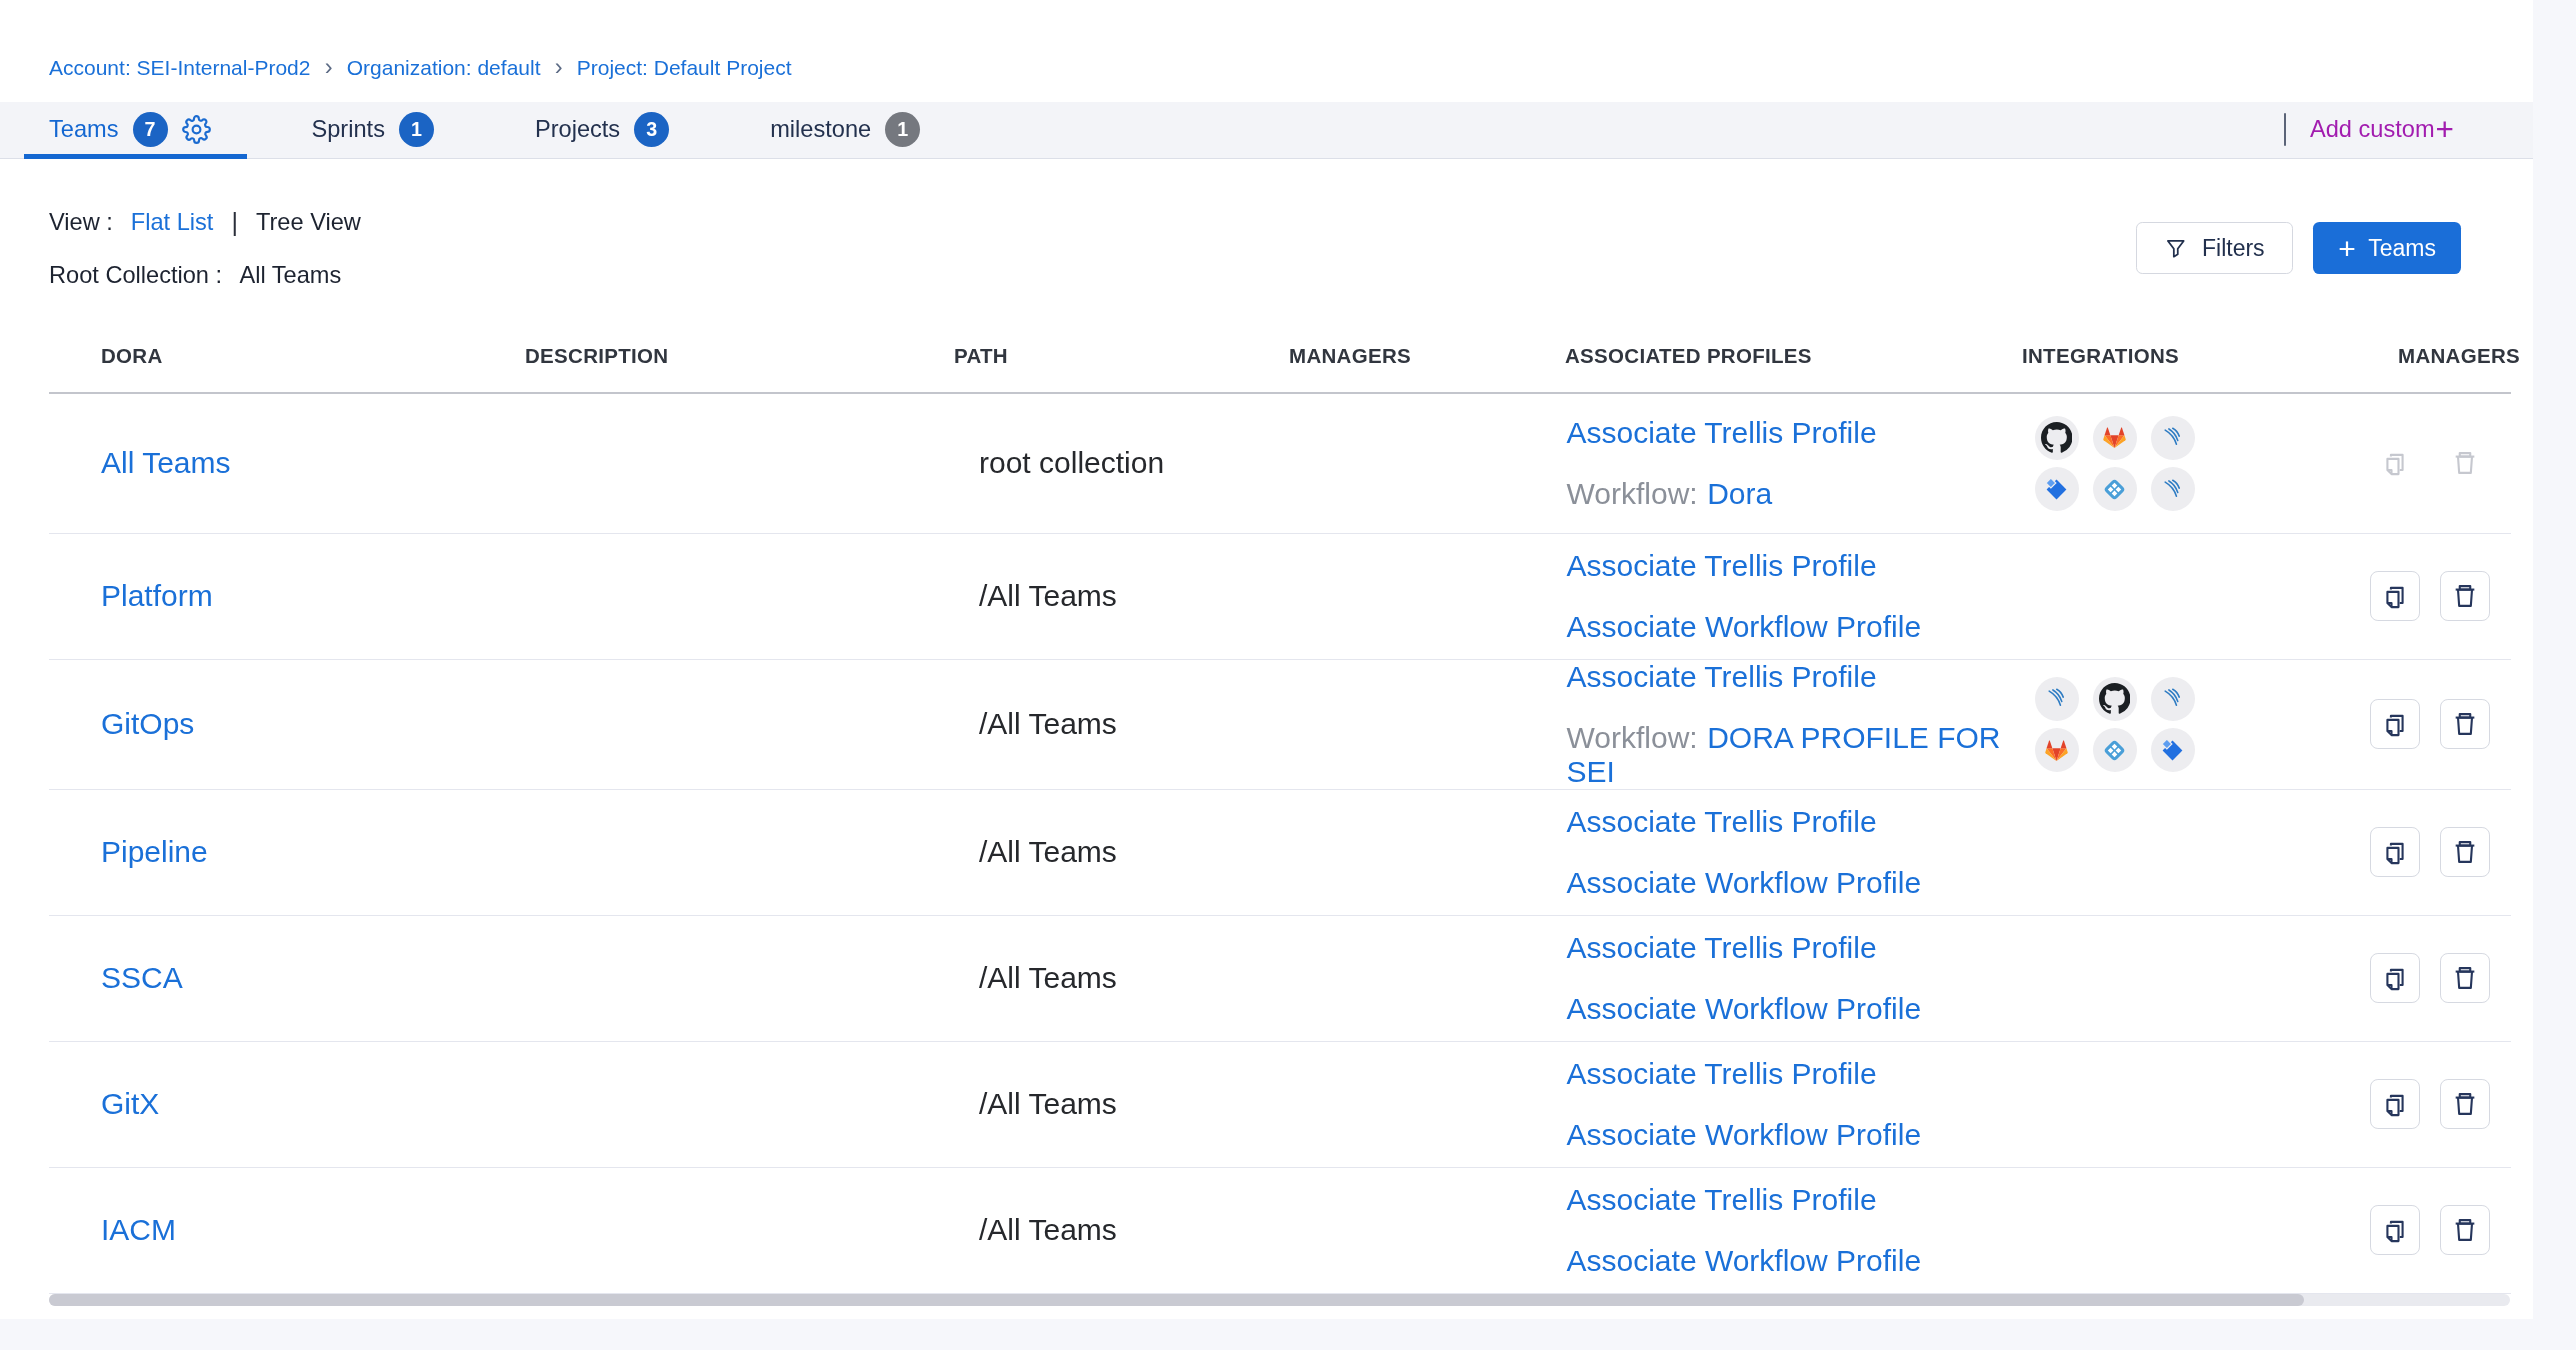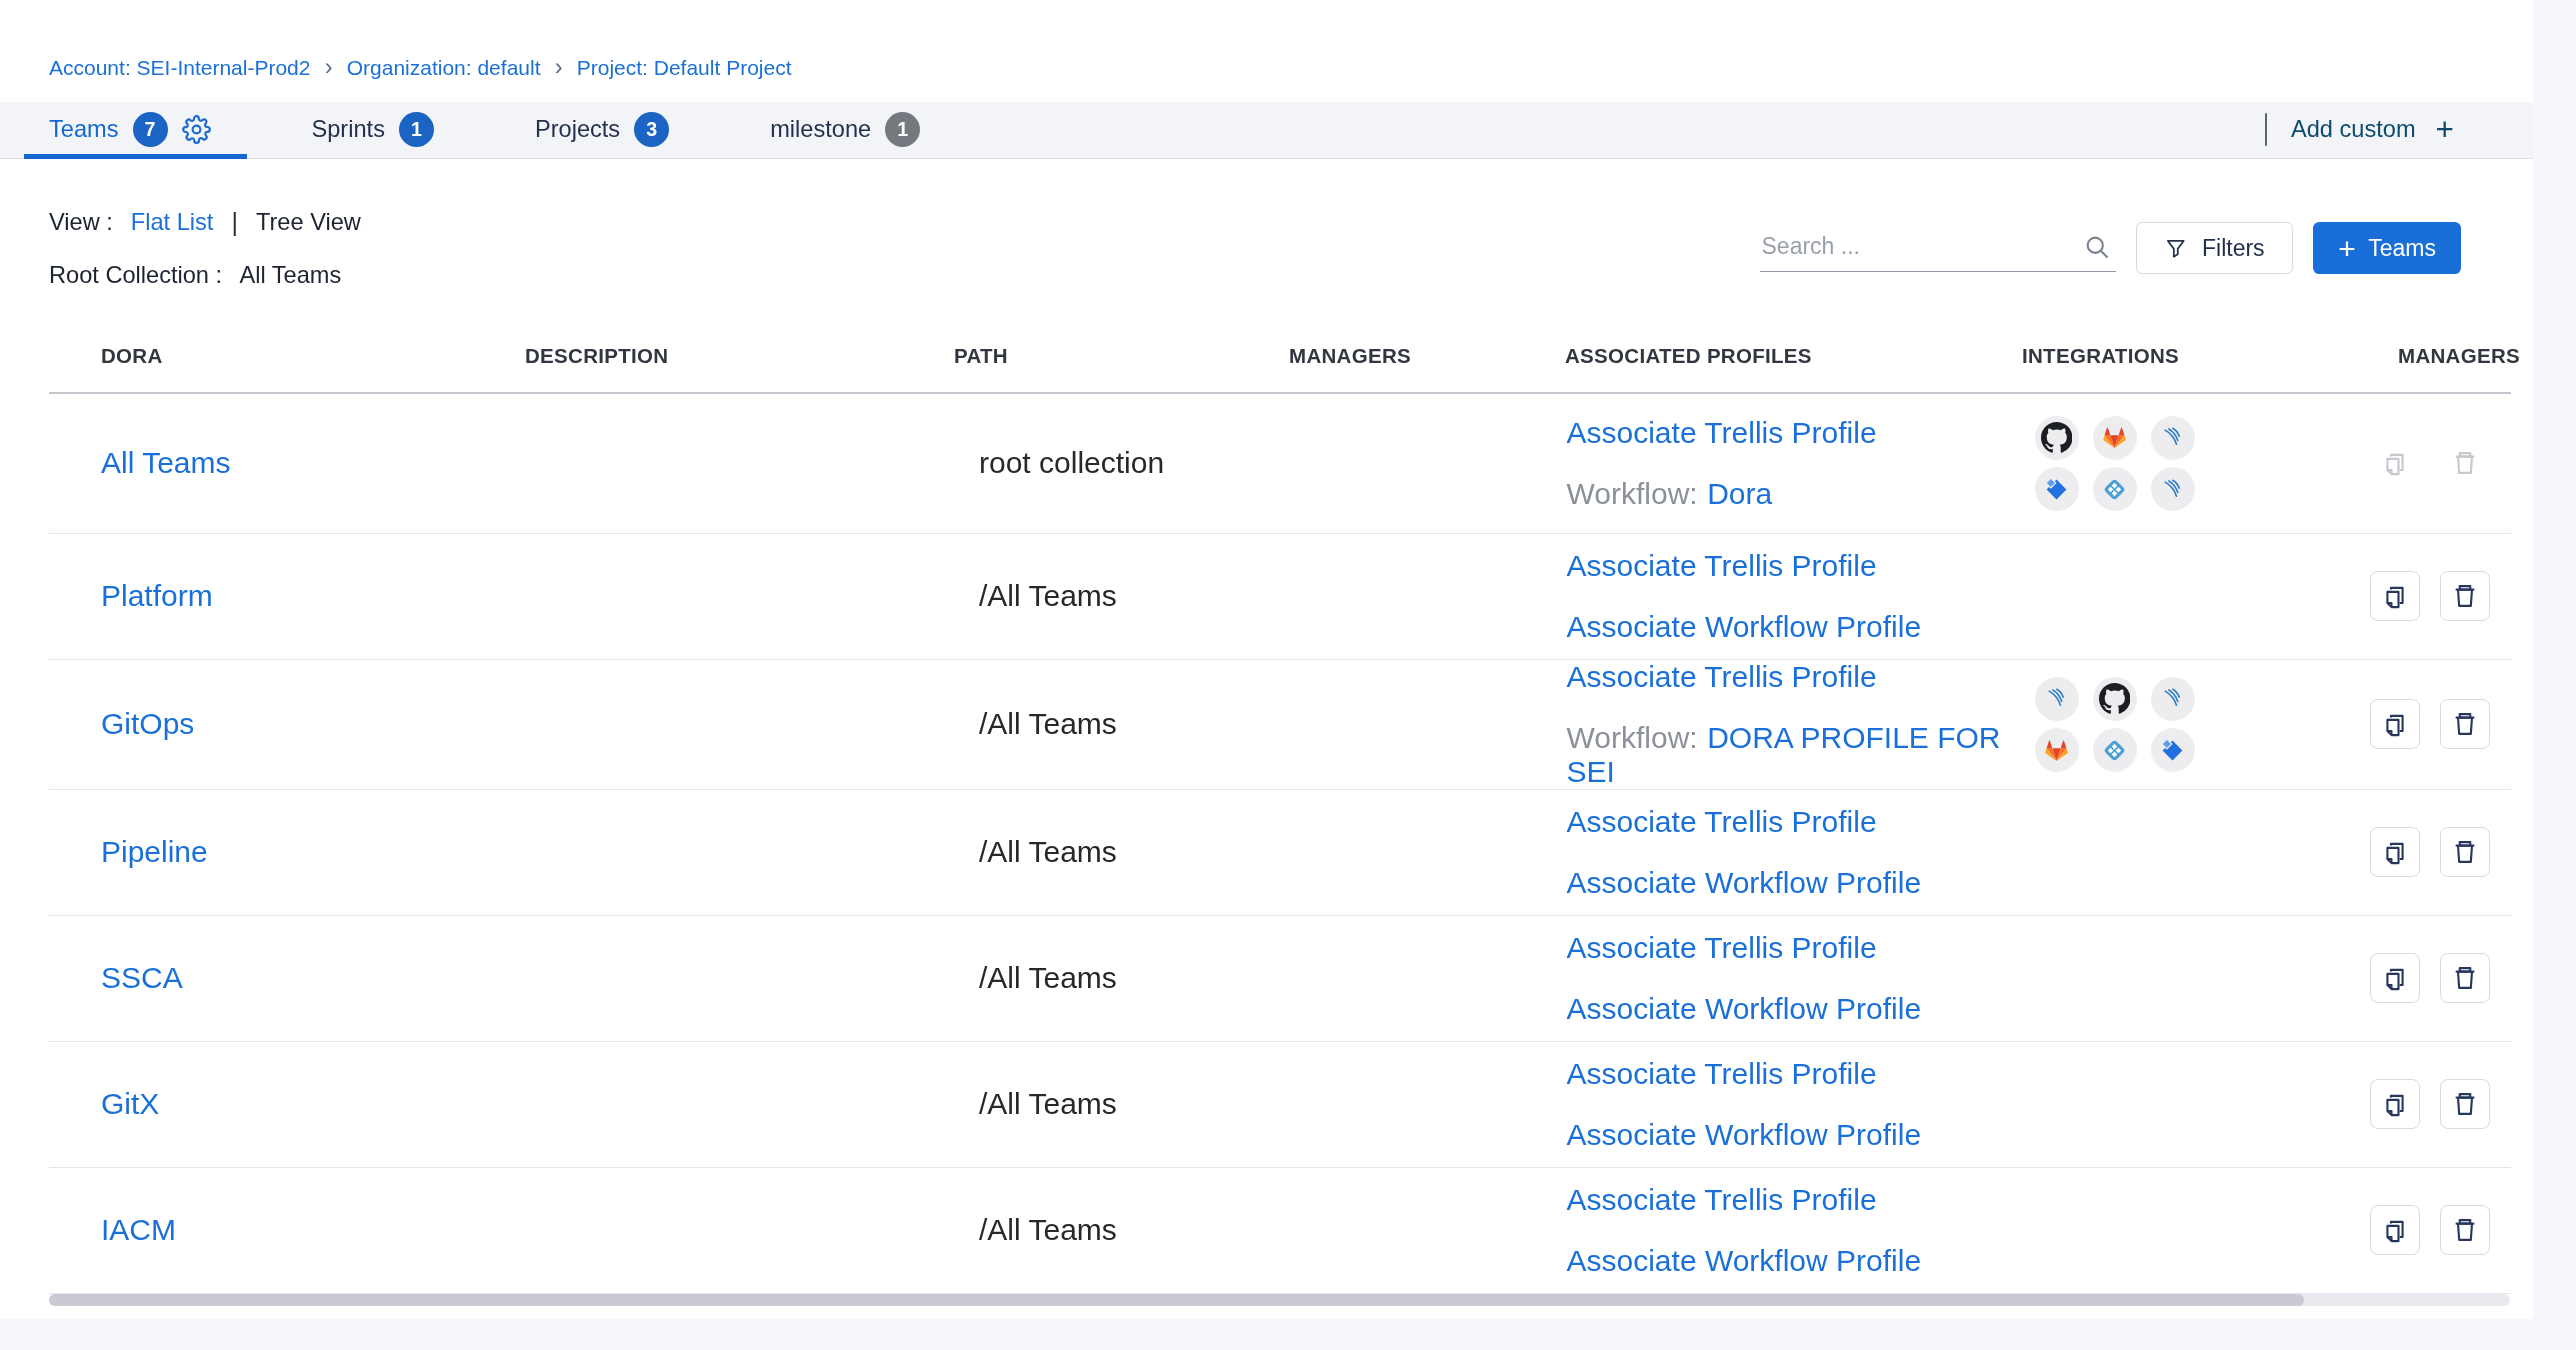--- a/index.html
+++ b/index.html
@@ -34,21 +34,21 @@
     width:35px; height:35px; border-radius:50%; color:#fff;
     display:flex; align-items:center; justify-content:center;
     font-size:19.7px; font-weight:600;
   }
   .tab-badge.blue { background:var(--badge-blue,#1b64c4); }
   .tab-badge.gray { background:var(--badge-gray,#75787f); }
   .tab-gear { display:flex; align-items:center; }
   .tab-gear svg { width:29px; height:29px; }
   .tabbar-right { margin-left:auto; margin-right:79px; display:flex; align-items:center; gap:23.6px; }
   .tabbar-divider { width:2.4px; height:33px; background:#5b6478; border-radius:1.6px; }
-  .add-custom { display:flex; align-items:center; gap:20px; font-size:23.6px; color:#0c4a6e; cursor:pointer; }
+  .add-custom { display:flex; align-items:center; gap:1px; font-size:23.6px; color:#a21caf; cursor:pointer; }
   .add-custom .plus { font-size:31.5px; font-weight:300; line-height:23.6px; }
 
   
   .toolbar { display:flex; justify-content:space-between; align-items:center; margin:49px 72px 0 49px; }
   .toolbar-left { font-size:23.6px; color:#1d2330; }
   .view-line { display:flex; align-items:center; gap:18px; margin-bottom:25px; }
   .flat-list { color:var(--link,#1a70d8); cursor:pointer; }
   .view-divider { color:#2a2f3a; font-size:25px; }
   .tree-view { cursor:pointer; }
   .root-line { display:flex; align-items:center; gap:17.3px; }
@@ -176,29 +176,20 @@
         <span class="flat-list">Flat List</span>
         <span class="view-divider">|</span>
         <span class="tree-view">Tree View</span>
       </div>
       <div class="root-line">
         <span>Root Collection :</span>
         <span>All Teams</span>
       </div>
     </div>
     <div class="toolbar-right">
-      <div class="search-wrap">
-        <input type="text" placeholder="Search ..." style="">
-        <span class="search-icon">
-          <svg viewBox="0 0 24 24" fill="none" stroke="#7a8292" stroke-width="1.8">
-              <circle cx="10.5" cy="10.5" r="6.5"></circle>
-              <line x1="15.5" y1="15.5" x2="21" y2="21"></line>
-            </svg>
-        </span>
-      </div>
       <button class="btn-filters">
         <span style="display:flex;">
           <svg viewBox="0 0 24 24" fill="none" stroke="#22304d" stroke-width="1.8" stroke-linejoin="round">
               <path d="M4 4h16l-6 8v5.5L10 20v-8L4 4z"></path>
             </svg>
         </span>
         <span>Filters</span>
       </button>
       <button class="btn-teams">
         <span class="plus">+</span>

